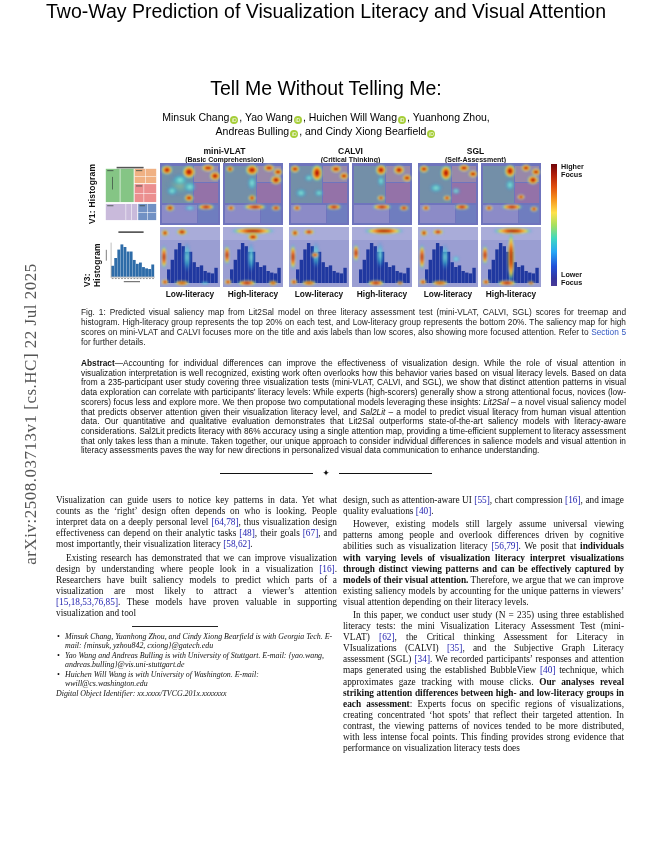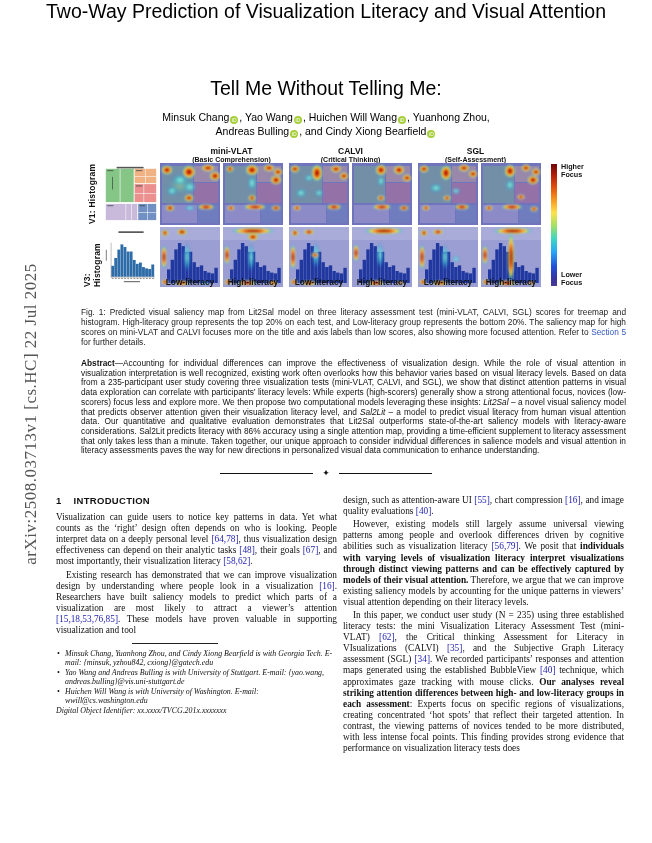--- a/index.html
+++ b/index.html
@@ -33,21 +33,21 @@
   .panel{position:absolute;top:16px;width:60px;height:124px;}
   .panel svg{display:block;position:absolute;left:0;width:60px;}
   .panel .tp{top:0;height:62px;}
   .panel .hp{top:64px;height:60px;}
   .colorbar{position:absolute;left:467px;top:17px;width:6px;height:122px;
             background:linear-gradient(to bottom,#70040a 0%,#b11f0a 9%,#e1500e 19%,#f7941d 29%,
             #ffe24b 40%,#a8e05f 50%,#3fd8c0 61%,#27a7f5 72%,#2151d8 84%,#35359e 94%,#4a3b96 100%);}
   .cb-label{position:absolute;left:477px;width:40px;font-size:7.2px;font-weight:bold;line-height:8px;}
   .cb-top{top:16px;}
   .cb-bottom{top:124px;}
-  .plabel{position:absolute;top:130px;width:64px;text-align:center;font-size:8.3px;font-weight:bold;}
+  .plabel{position:absolute;top:142px;width:64px;text-align:center;font-size:8.3px;font-weight:bold;}
   
   .band{margin-left:81px;margin-right:26px;}
   .caption{margin-top:6px;font-family:"Liberation Sans",sans-serif;font-size:8.3px;line-height:10px;
            text-align:justify;color:#222;}
   .abstract{margin-top:12px;font-family:"Liberation Sans",sans-serif;font-size:8.3px;line-height:9.7px;
             text-align:justify;color:#111;}
   .terms{margin-top:9px;font-family:"Liberation Sans",sans-serif;font-size:8.3px;line-height:9.7px;color:#111;}
   .divider{margin-top:13px;display:flex;align-items:center;justify-content:center;gap:9px;}
   .divider .line{width:93px;height:0;border-top:1.2px solid #111;}
   .divider .diamond{font-size:9px;color:#111;line-height:9px;}
@@ -104,21 +104,21 @@
   <div class="watermark">arXiv:2508.03713v1  [cs.HC]  22 Jul 2025</div>
 
   <div class="title">Two-Way Prediction of Visualization Literacy and Visual Attention</div>
   <div class="title first">Tell Me Without Telling Me:</div>
 
   <div class="authors first"><span>Minsuk Chang</span><span class="orcid">iD</span>, <span>Yao Wang</span><span class="orcid">iD</span>, <span>Huichen Will Wang</span><span class="orcid">iD</span>, <span>Yuanhong Zhou,</span></div>
   <div class="authors"><span>Andreas Bulling</span><span class="orcid">iD</span>, and <span>Cindy Xiong Bearfield</span><span class="orcid">iD</span></div>
 
   <div class="figure">
     <div>
-        <div class="fg" style="left: 86px;">
+        <div class="fg" style="left: 79px;">
           <div class="fg-name">mini-VLAT</div>
           <div class="fg-sub">(Basic Comprehension)</div>
         </div>
         <div class="fg" style="left: 205px;">
           <div class="fg-name">CALVI</div>
           <div class="fg-sub">(Critical Thinking)</div>
         </div>
         <div class="fg" style="left: 330px;">
           <div class="fg-name">SGL</div>
           <div class="fg-sub">(Self-Assessment)</div>
@@ -522,23 +522,20 @@
 
 
   <div class="divider">
     <span class="line"></span>
     <span class="diamond">✦</span>
     <span class="line"></span>
   </div>
 
   <div class="cols">
     <div class="col">
-      <div class="sec-head">
-        <span class="num">1</span><span>INTRODUCTION</span>
-      </div>
       <div>
           <p class="para">Visualization can guide users to notice key patterns in data. Yet what counts as the ‘right’ design often depends on who is looking. People interpret data on a deeply personal level <span class="cite">[64,78]</span>, thus visualization design effectiveness can depend on their analytic tasks <span class="cite">[48]</span>, their goals <span class="cite">[67]</span>, and most importantly, their visualization literacy <span class="cite">[58,62]</span>.</p>
           <p class="para">Existing research has demonstrated that we can improve visualization design by understanding where people look in a visualization <span class="cite">[16]</span>. Researchers have built saliency models to predict which parts of a visualization are most likely to attract a viewer’s attention <span class="cite">[15,18,53,76,85]</span>. These models have proven valuable in supporting visualization and tool</p>
         </div>
       <div class="fn-rule"></div>
       <div class="fnotes">
           <div class="fnote"><span class="bullet">•</span>Minsuk Chang, Yuanhong Zhou, and Cindy Xiong Bearfield is with Georgia Tech. E-mail: {minsuk, yzhou842, cxiong}@gatech.edu</div>
           <div class="fnote"><span class="bullet">•</span>Yao Wang and Andreas Bulling is with University of Stuttgart. E-mail: {yao.wang, andreas.bulling}@vis.uni-stuttgart.de</div>
           <div class="fnote"><span class="bullet">•</span>Huichen Will Wang is with University of Washington. E-mail: wwill@cs.washington.edu</div>
         </div>

